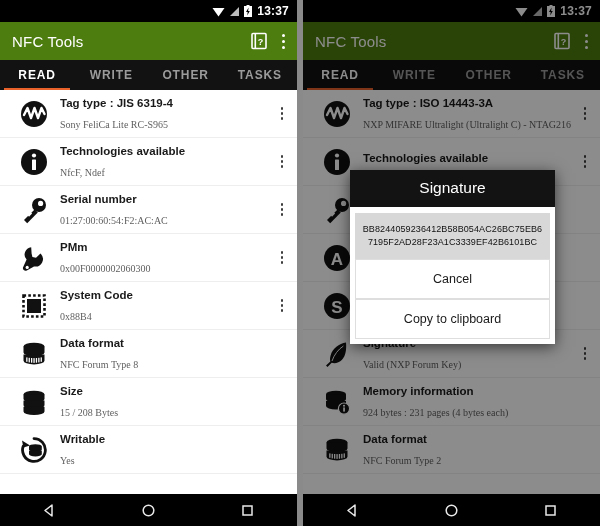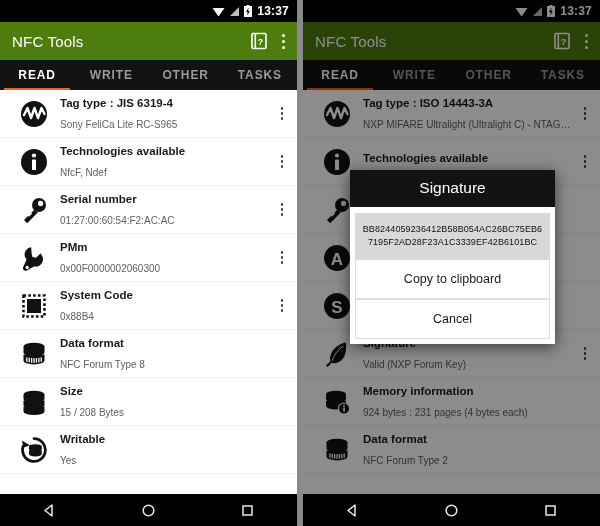--- a/index.html
+++ b/index.html
@@ -47,21 +47,21 @@
   
   .list{background:#fff;height:436px;overflow:hidden;}
   .row{
     height:48px;display:flex;align-items:center;
     border-bottom:1px solid #eeeeee;box-sizing:border-box;padding:0 6px 0 17px;
   }
   .row .icon{width:34px;height:34px;flex:0 0 34px;display:flex;align-items:center;justify-content:center;}
   .row .icon svg{display:block;}
   .row .txt{flex:1;padding-left:9px;min-width:0;}
   .row .t1{font-size:11.5px;font-weight:bold;color:#1a1a1a;line-height:14px;white-space:nowrap;overflow:hidden;text-overflow:ellipsis;}
-  .row .t2{font-size:10px;color:#5f5f5f;line-height:14px;margin-top:8px;white-space:nowrap;overflow:hidden;text-overflow:ellipsis;}
+  .row .t2{font-size:10px;color:#5f5f5f;line-height:14px;margin-top:8px;white-space:nowrap;overflow:hidden;text-overflow:ellipsis;font-family:Liberation Serif, serif;}
   .row .kebab{width:18px;height:18px;display:flex;flex-direction:column;align-items:center;justify-content:center;gap:2.5px;flex:0 0 18px;}
   .row .kebab i{width:2.8px;height:2.8px;background:#3b3b3b;border-radius:50%;display:block;}
 
   
   .navbar{
     position:absolute;left:0;bottom:0;width:100%;height:32px;background:#000;
     display:flex;align-items:center;justify-content:space-around;
   }
   .navbar svg{display:block;}
 
@@ -484,22 +484,22 @@
           </div>
         </div>
       </div>
 
     <div class="scrim"></div>
 
     <div class="dialog">
       <div class="dlg-title">Signature</div>
       <div class="dlg-body">
         <div class="dlg-hex">BB8244059236412B58B054AC26BC75EB67195F2AD28F23A1C3339EF42B6101BC</div>
+        <div class="dlg-btn">Cancel</div>
         <div class="dlg-btn">Copy to clipboard</div>
-        <div class="dlg-btn">Cancel</div>
       </div>
     </div>
 
     <div class="navbar">
       <span>
         <svg width="15" height="15" viewBox="0 0 15 15">
             <path d="M10 2 L10 13 L3 7.5 Z" fill="none" stroke="#e8e8e8" stroke-width="1.5" stroke-linejoin="round"></path>
           </svg>
       </span>
       <span>

